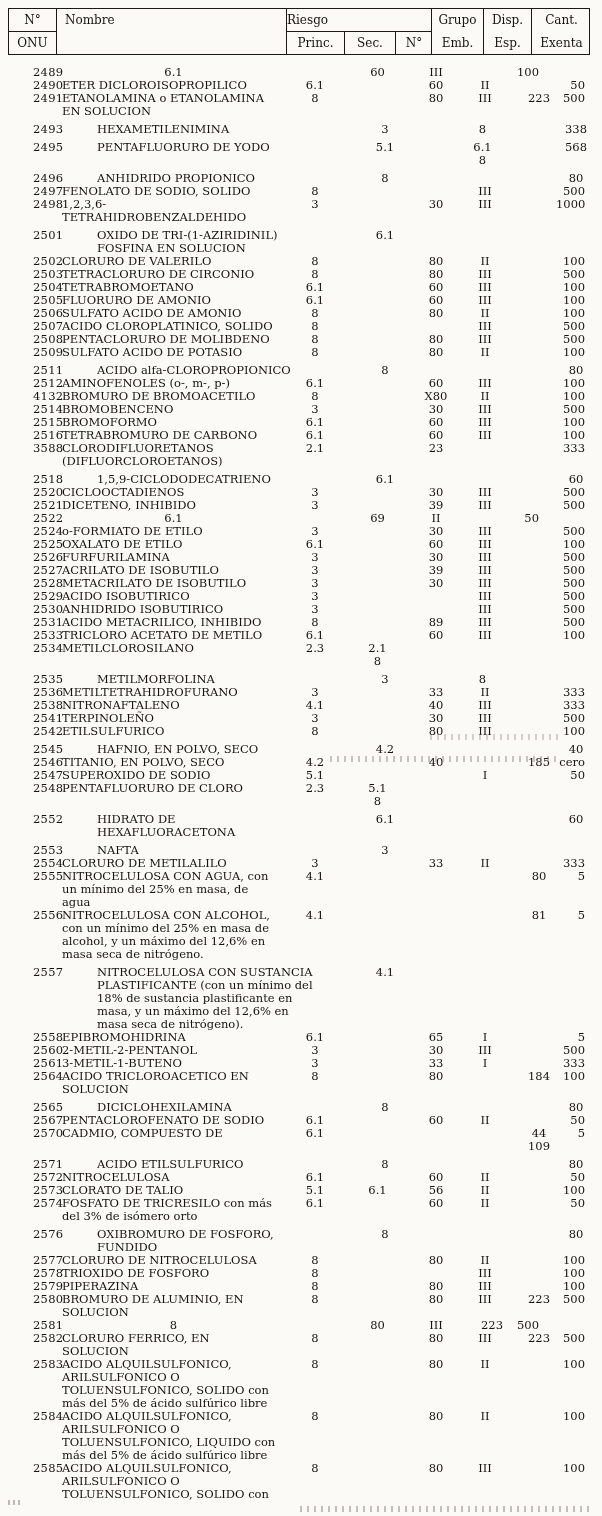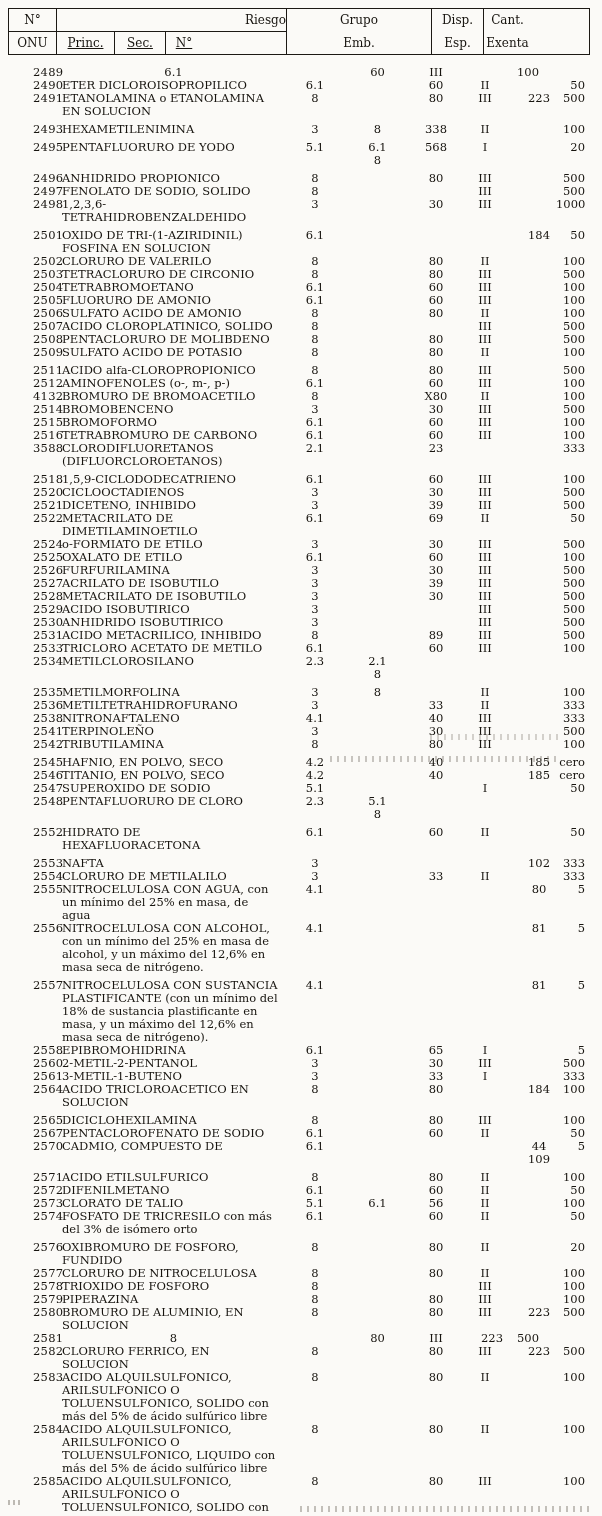--- a/index.html
+++ b/index.html
@@ -24,33 +24,33 @@
     font-size:12px;
     line-height:1.1;
     box-sizing:border-box;
   }
   .hcell{border-left:1.4px solid #1c1914;display:flex;flex-direction:column;box-sizing:border-box;}
   .hcell:first-child{border-left:none;}
   .hline{padding:5px 3px 4px 3px;text-align:center;flex:1;display:flex;align-items:center;justify-content:center;}
   .hcell.onu .hline.top{border-bottom:1.4px solid #1c1914;}
   .hcell.nombre{justify-content:flex-start;}
   .hcell.nombre .hline{justify-content:flex-start;align-items:flex-start;padding-left:8px;flex:0 0 auto;}
-  .riesgo-top{border-bottom:1.4px solid #1c1914;text-align:right;padding:5px 0 4px 0;}
-  .riesgo-sub{display:grid;grid-template-columns:57px 51px 37px;flex:1;text-decoration:underline;}
+  .riesgo-top{border-bottom:1.4px solid #1c1914;text-align:left;padding:5px 0 4px 0;}
+  .riesgo-sub{display:grid;grid-template-columns:57px 51px 37px;flex:1;}
   .riesgo-sub .sub{border-left:1.4px solid #1c1914;display:flex;align-items:center;justify-content:center;padding:4px 0;}
   .riesgo-sub .sub:first-child{border-left:none;}
 
   
   .tbody{margin-top:11px;font-size:11.5px;line-height:13px;}
   .row{
     display:grid;
     grid-template-columns:62px 223px 60px 65px 52px 46px 48px 46px;
     align-items:start;
   }
-  .row.gap{margin-top:5px;}
+  .row.gap{margin-top:5px;gap:35px;}
   .c{box-sizing:border-box;}
   .c.onu{padding-left:33px;letter-spacing:.3px;}
   .c.name{padding-right:6px;}
   .c.princ,.c.sec,.c.num,.c.grupo,.c.disp{text-align:center;white-space:pre-line;}
   .c.disp{padding-left:14px;}
   .c.cant{text-align:right;padding-right:17px;white-space:pre-line;}
 
   
   .artifact{position:absolute;pointer-events:none;opacity:.55;}
   .speckle{
@@ -66,20 +66,23 @@
 </head>
 <body>
 
 <div class="page">
 
   <div class="thead">
     <div class="hcell onu">
       <div class="hline top">N°</div>
       <div class="hline">ONU</div>
     </div>
+    <div class="hcell nombre">
+      <div class="hline">Nombre</div>
+    </div>
     <div class="hcell riesgo">
       <div class="riesgo-top">Riesgo</div>
       <div class="riesgo-sub">
         <div class="sub">Princ.</div>
         <div class="sub">Sec.</div>
         <div class="sub">N°</div>
       </div>
     </div>
     <div class="hcell grupo">
       <div class="hline">Grupo</div>
@@ -361,21 +364,20 @@
       <div class="c name">DICETENO, INHIBIDO</div>
       <div class="c princ">3</div>
       <div class="c sec"></div>
       <div class="c num">39</div>
       <div class="c grupo">III</div>
       <div class="c disp"></div>
       <div class="c cant">500</div>
     </div>
       <div class="row">
       <div class="c onu">2522</div>
-      <div class="c name">METACRILATO DE DIMETILAMINOETILO</div>
       <div class="c princ">6.1</div>
       <div class="c sec"></div>
       <div class="c num">69</div>
       <div class="c grupo">II</div>
       <div class="c disp"></div>
       <div class="c cant">50</div>
     </div>
       <div class="row">
       <div class="c onu">2524</div>
       <div class="c name">o-FORMIATO DE ETILO</div>
@@ -512,21 +514,21 @@
       <div class="c name">TERPINOLEÑO</div>
       <div class="c princ">3</div>
       <div class="c sec"></div>
       <div class="c num">30</div>
       <div class="c grupo">III</div>
       <div class="c disp"></div>
       <div class="c cant">500</div>
     </div>
       <div class="row">
       <div class="c onu">2542</div>
-      <div class="c name">TRIBUTILAMINA</div>
+      <div class="c name">ETILSULFURICO</div>
       <div class="c princ">8</div>
       <div class="c sec"></div>
       <div class="c num">80</div>
       <div class="c grupo">III</div>
       <div class="c disp"></div>
       <div class="c cant">100</div>
     </div>
       <div class="row gap">
       <div class="c onu">2545</div>
       <div class="c name">HAFNIO, EN POLVO, SECO</div>
@@ -704,21 +706,21 @@
       <div class="c name">ACIDO ETILSULFURICO</div>
       <div class="c princ">8</div>
       <div class="c sec"></div>
       <div class="c num">80</div>
       <div class="c grupo">II</div>
       <div class="c disp"></div>
       <div class="c cant">100</div>
     </div>
       <div class="row">
       <div class="c onu">2572</div>
-      <div class="c name">DIFENILMETANO</div>
+      <div class="c name">NITROCELULOSA</div>
       <div class="c princ">6.1</div>
       <div class="c sec"></div>
       <div class="c num">60</div>
       <div class="c grupo">II</div>
       <div class="c disp"></div>
       <div class="c cant">50</div>
     </div>
       <div class="row">
       <div class="c onu">2573</div>
       <div class="c name">CLORATO DE TALIO</div>

